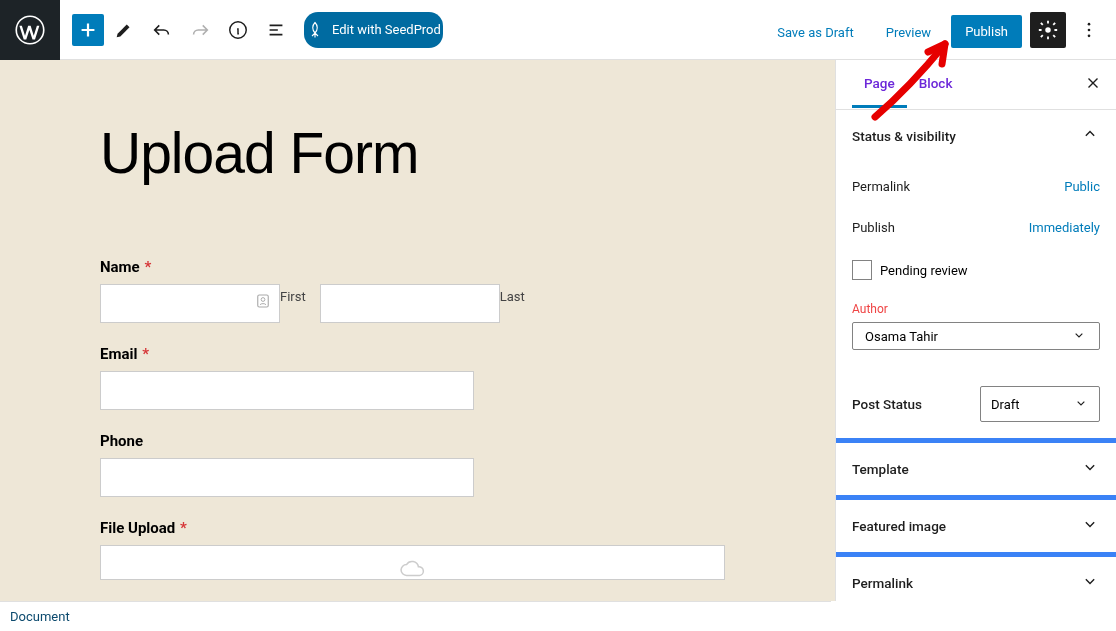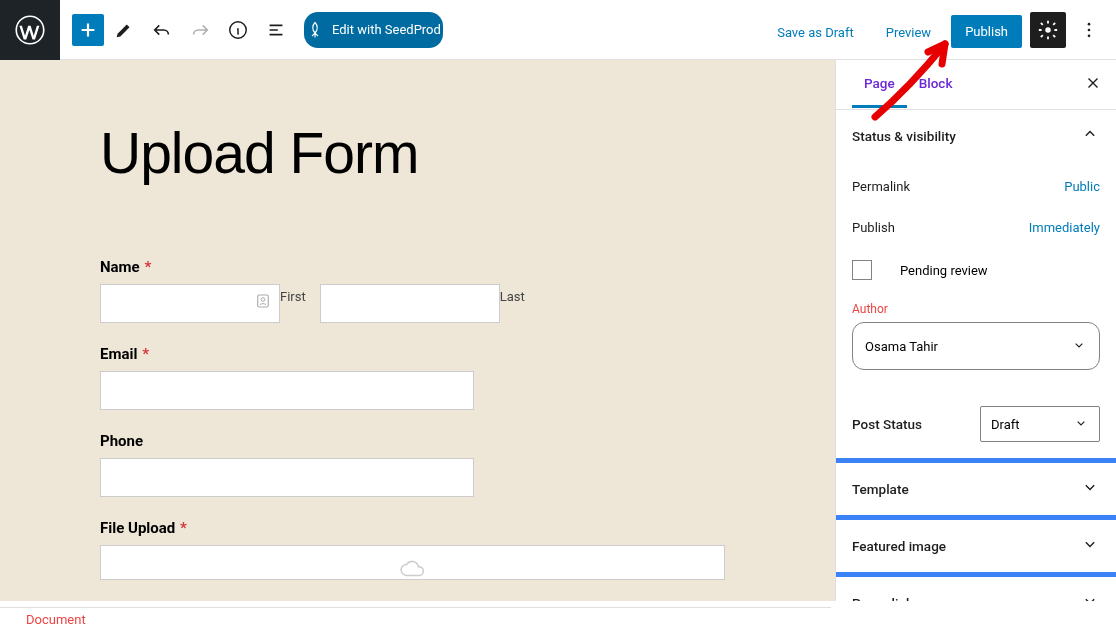--- a/index.html
+++ b/index.html
@@ -40,27 +40,27 @@
 .tab{padding:14px 12px;font-size:13.5px;color:#6d28d9;cursor:pointer;border-bottom:3px solid transparent;font-weight:500}
 .tab.active{border-bottom:3px solid #007cba;font-weight:500}
 .tab-close{margin-left:auto;margin-right:14px;cursor:pointer}
 .panel{border-bottom:5px solid #3b82f6}
 .panel-head{display:flex;align-items:center;justify-content:space-between;padding:14px 16px;cursor:pointer}
 .panel-title{font-size:13.5px;font-weight:500;color:#1e1e1e}
 .panel-body{padding:4px 16px 20px}
 .setting-row{display:flex;align-items:center;justify-content:space-between;padding:13px 0;font-size:13px}
 .setting-label{color:#1e1e1e}
 .setting-value{color:#007cba;cursor:pointer}
-.check-row{display:flex;align-items:center;gap:28px;font-size:13px;padding:12px 0}
+.check-row{display:flex;align-items:center;gap:8px;font-size:13px;padding:12px 0}
 .checkbox{width:20px;height:20px;border:1px solid #828282;background:#fff}
 .sec-label{font-size:12px;color:#ef4444;margin:10px 0 6px}
-.select{width:100%;height:48px;border:1px solid #828282;background:#fff;padding:0 12px;font-size:13px;display:flex;align-items:center;justify-content:space-between;cursor:pointer;border-radius:12px}
+.select{width:100%;height:28px;border:1px solid #828282;background:#fff;padding:0 12px;font-size:13px;display:flex;align-items:center;justify-content:space-between;cursor:pointer;border-radius:2px}
 .post-status-row{display:flex;align-items:center;justify-content:space-between;padding:16px 16px}
 .select-narrow{width:120px;height:36px;border:1px solid #828282;background:#fff;padding:0 10px;font-size:13px;display:flex;align-items:center;justify-content:space-between;cursor:pointer;border-radius:2px}
-.footer{position:absolute;bottom:0;left:0;height:24px;width:831px;border-top:1px solid #e0e0e0;background:#fff;display:flex;align-items:center;padding:0 26px;font-size:13px;color:#ef4444}
+.footer{position:absolute;bottom:0;left:0;height:30px;width:831px;border-top:1px solid #e0e0e0;background:#fff;display:flex;align-items:center;padding:0 10px;font-size:13px;color:#0c4a6e}
 .arrow-annotation{position:absolute;left:860px;top:32px;pointer-events:none;z-index:100}
 </style>
 </head>
 <body>
 
 <div class="top-bar">
   <div class="wp-logo">
     <svg viewBox="0 0 24 24" fill="none">
         <circle cx="12" cy="12" r="11" stroke="#fff" stroke-width="1.3"></circle>
         <path d="M3.5 8.5h2l2.5 8 2.5-8h2l2.5 8 2.5-8h2l-3.5 11h-2l-2.5-7.5L9 19.5H7L3.5 8.5z" fill="#fff"></path>

